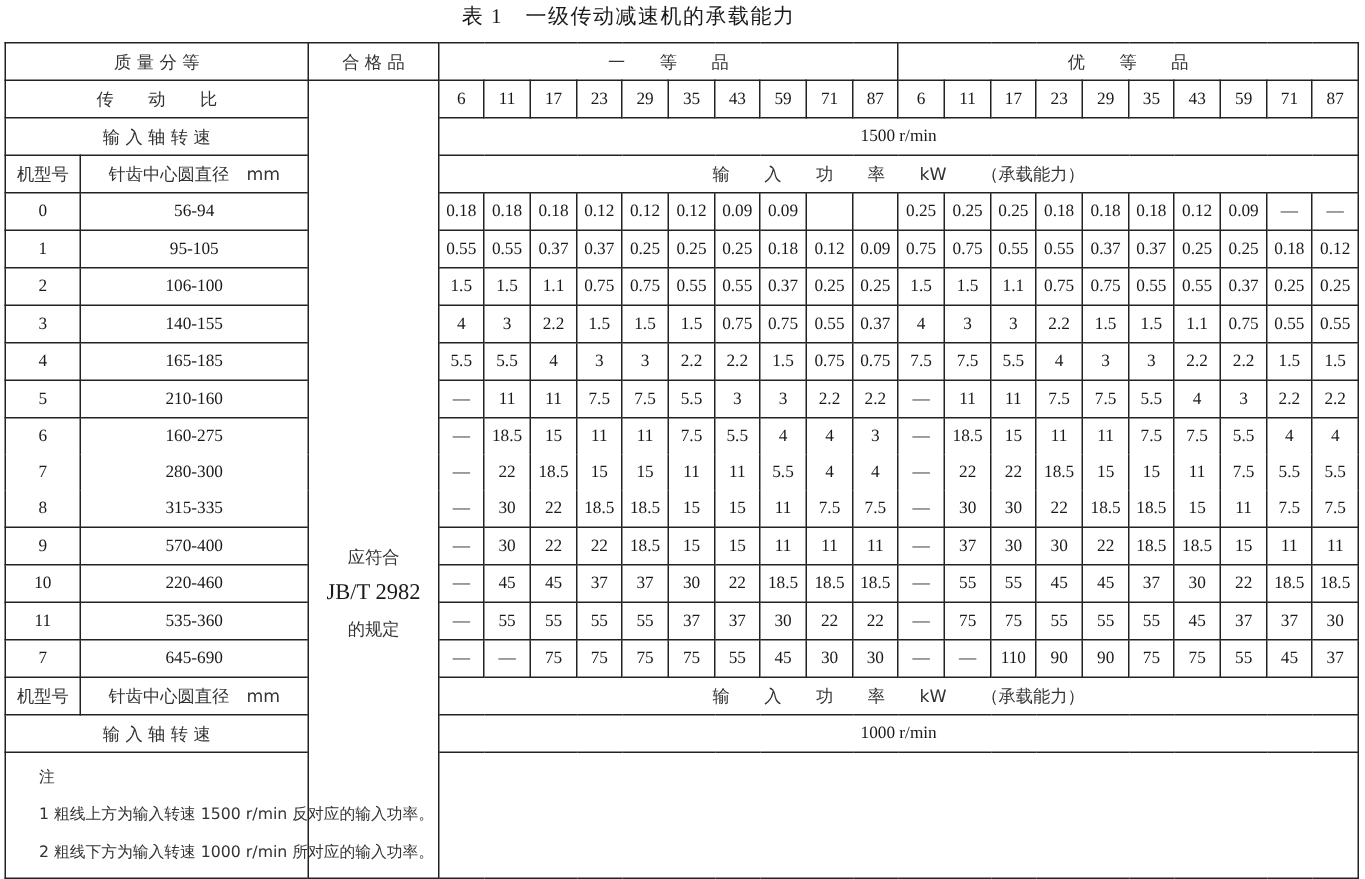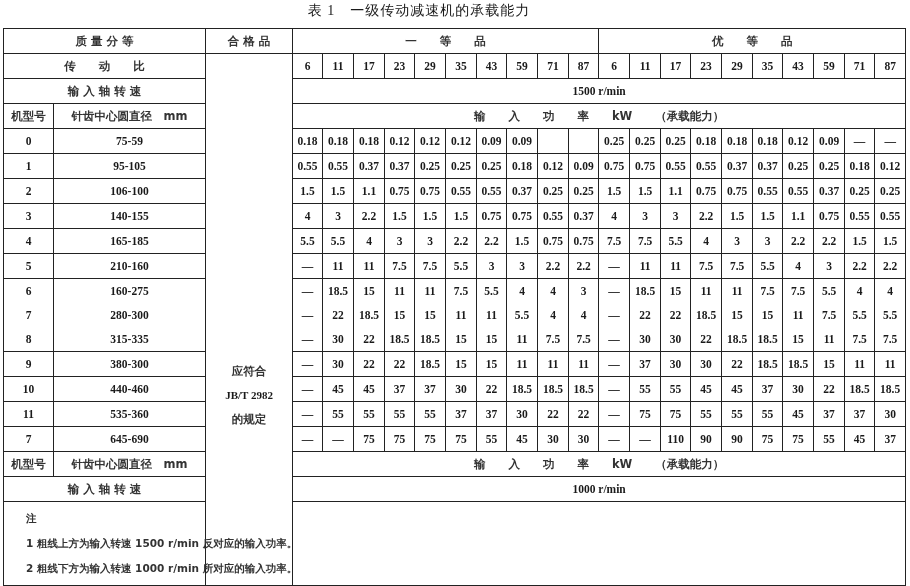--- a/index.html
+++ b/index.html
@@ -1,21 +1,21 @@
 <!DOCTYPE html>
 <html><head>
 <meta charset="utf-8">
 <style>
   html, body { margin:0; padding:0; background:#ffffff; }
   body { width:910px; height:586px; position:relative; overflow:hidden;
          font-family: "Liberation Serif", "DejaVu Serif", serif; color:#1a1a1a; }
   .title { position:absolute; top:2px; left:0; width:838px; text-align:center;
            font-size:14px; letter-spacing:1px; }
   table.main { position:absolute; top:28px; left:3px; border-collapse:collapse;
-               table-layout:fixed; width:879px;font-weight:bold; }
+               table-layout:fixed; width:879px; }
   table.main td { border:1px solid #222; text-align:center; vertical-align:middle;
                   font-size:11.5px; padding:0; height:24px; overflow:hidden; white-space:nowrap; }
   td.novbottom { border-bottom:none !important; }
   td.novtop { border-top:none !important; }
   td.cjk { font-family:"DejaVu Sans", sans-serif; font-size:10.5px; color:#333; }
   .notes td { text-align:left !important; padding-left:22px !important; font-size:11px; height:auto; }
   .note-line { height:25px; line-height:25px; font-family:"DejaVu Sans", sans-serif; font-size:10.5px; color:#333; }
   .conform { font-family:"DejaVu Sans", sans-serif; font-size:10.5px; color:#333; line-height:24px; }
 </style>
 </head>
@@ -54,21 +54,21 @@
       <td colspan="2" class="cjk">质 量 分 等</td>
       <td class="cjk">合 格 品</td>
       <td colspan="10" class="cjk">一　　等　　品</td>
       <td colspan="10" class="cjk">优　　等　　品</td>
     </tr>
     <tr id="ratio-row">
       <td colspan="2" class="cjk">传　　动　　比</td>
       <td rowspan="19" class="conform" style="vertical-align:middle;">
         <div style="padding-top:150px;">
           <div>应符合</div>
-          <div style="font-family:'Liberation Serif',serif;font-size:11px;color:#1a1a1a;">JB/T 2982</div>
+          <div style="font-family:'Liberation Serif',serif;font-size:15px;color:#1a1a1a;">JB/T 2982</div>
           <div>的规定</div>
         </div>
       </td>
     <td>6</td>
         <td>11</td>
         <td>17</td>
         <td>23</td>
         <td>29</td>
         <td>35</td>
         <td>43</td>
@@ -90,21 +90,21 @@
       <td colspan="2" class="cjk">输 入 轴 转 速</td>
       <td colspan="20">1500 r/min</td>
     </tr>
     <tr>
       <td class="cjk">机型号</td>
       <td class="cjk">针齿中心圆直径　mm</td>
       <td colspan="20" class="cjk">输　　入　　功　　率　　kW　　（承载能力）</td>
     </tr>
   <tr>
         <td>0</td>
-        <td>75-59</td>
+        <td>56-94</td>
         <td>0.18</td>
         <td>0.18</td>
         <td>0.18</td>
         <td>0.12</td>
         <td>0.12</td>
         <td>0.12</td>
         <td>0.09</td>
         <td>0.09</td>
         <td></td>
         <td></td>
@@ -306,21 +306,21 @@
         <td class="novtop">22</td>
         <td class="novtop">18.5</td>
         <td class="novtop">18.5</td>
         <td class="novtop">15</td>
         <td class="novtop">11</td>
         <td class="novtop">7.5</td>
         <td class="novtop">7.5</td>
       </tr>
       <tr>
         <td>9</td>
-        <td>380-300</td>
+        <td>570-400</td>
         <td>—</td>
         <td>30</td>
         <td>22</td>
         <td>22</td>
         <td>18.5</td>
         <td>15</td>
         <td>15</td>
         <td>11</td>
         <td>11</td>
         <td>11</td>
@@ -330,21 +330,21 @@
         <td>30</td>
         <td>22</td>
         <td>18.5</td>
         <td>18.5</td>
         <td>15</td>
         <td>11</td>
         <td>11</td>
       </tr>
       <tr>
         <td>10</td>
-        <td>440-460</td>
+        <td>220-460</td>
         <td>—</td>
         <td>45</td>
         <td>45</td>
         <td>37</td>
         <td>37</td>
         <td>30</td>
         <td>22</td>
         <td>18.5</td>
         <td>18.5</td>
         <td>18.5</td>

